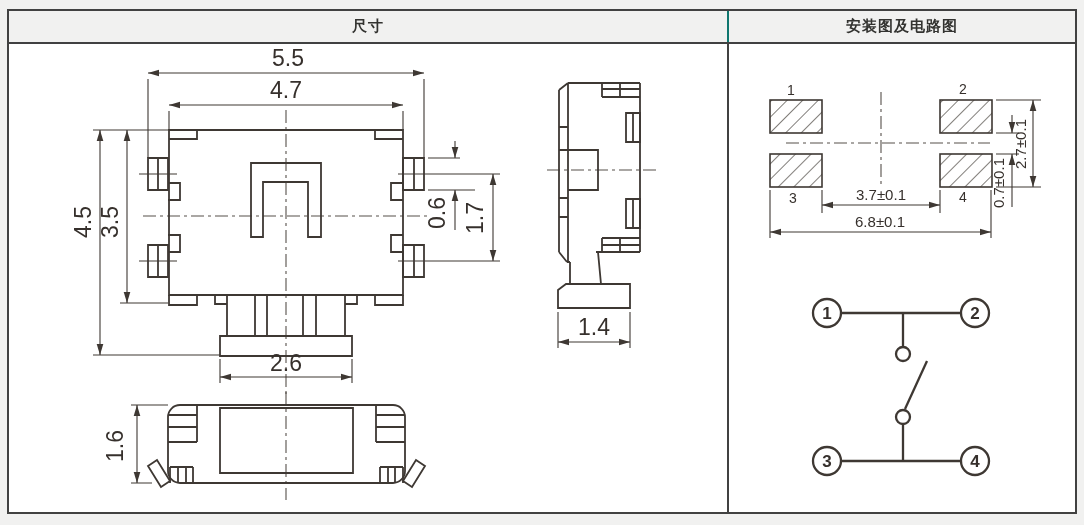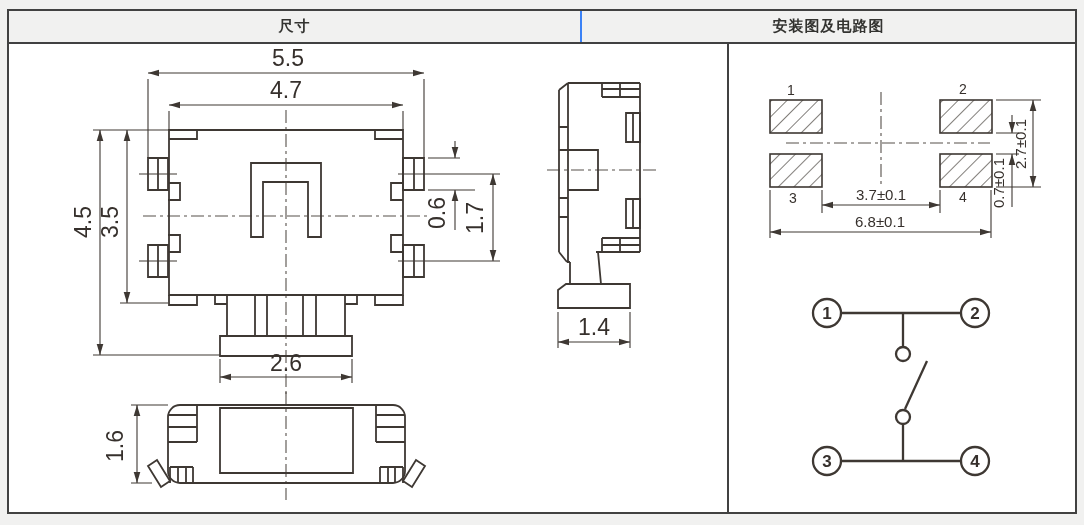--- a/index.html
+++ b/index.html
@@ -1,21 +1,21 @@
 <!DOCTYPE html>
 <html><head>
 <meta charset="utf-8">
 <style>
   html,body{margin:0;padding:0;}
   body{width:1084px;height:525px;background:#f1f1f0;font-family:"Liberation Sans","DejaVu Sans",sans-serif;position:relative;overflow:hidden;}
   .stage{position:absolute;left:0;top:0;width:1084px;height:525px;}
   .spec-table{position:absolute;left:7px;top:9px;width:1066px;height:501px;border:2px solid #414141;background:#ffffff;}
   .thead{display:flex;height:31px;border-bottom:2px solid #414141;background:#f1f1f0;}
   .th{display:flex;align-items:center;justify-content:center;font-size:15px;font-weight:bold;color:#333330;letter-spacing:1px;}
-  .th.left{width:573px;border-right:2px solid #3b82f6;box-sizing:border-box;}
+  .th.left{width:720px;border-right:2px solid #0f766e;box-sizing:border-box;}
   .th.right{flex:1;}
   .tbody{display:flex;height:468px;}
   .td.left{width:720px;border-right:2px solid #414141;box-sizing:border-box;}
   .td.right{flex:1;}
   svg.overlay{position:absolute;left:0;top:0;pointer-events:none;}
   svg .obj{fill:none;stroke:#3e3833;stroke-width:1.8;stroke-linejoin:miter;}
   svg .dim{fill:none;stroke:#3e3833;stroke-width:1.1;}
   svg .ext{fill:none;stroke:#3e3833;stroke-width:1.1;}
   svg .cl{fill:none;stroke:#57504b;stroke-width:1.1;stroke-dasharray:13 4 3 4;}
   svg .pad{fill:url(#hatch);stroke:#3e3833;stroke-width:1.6;}

